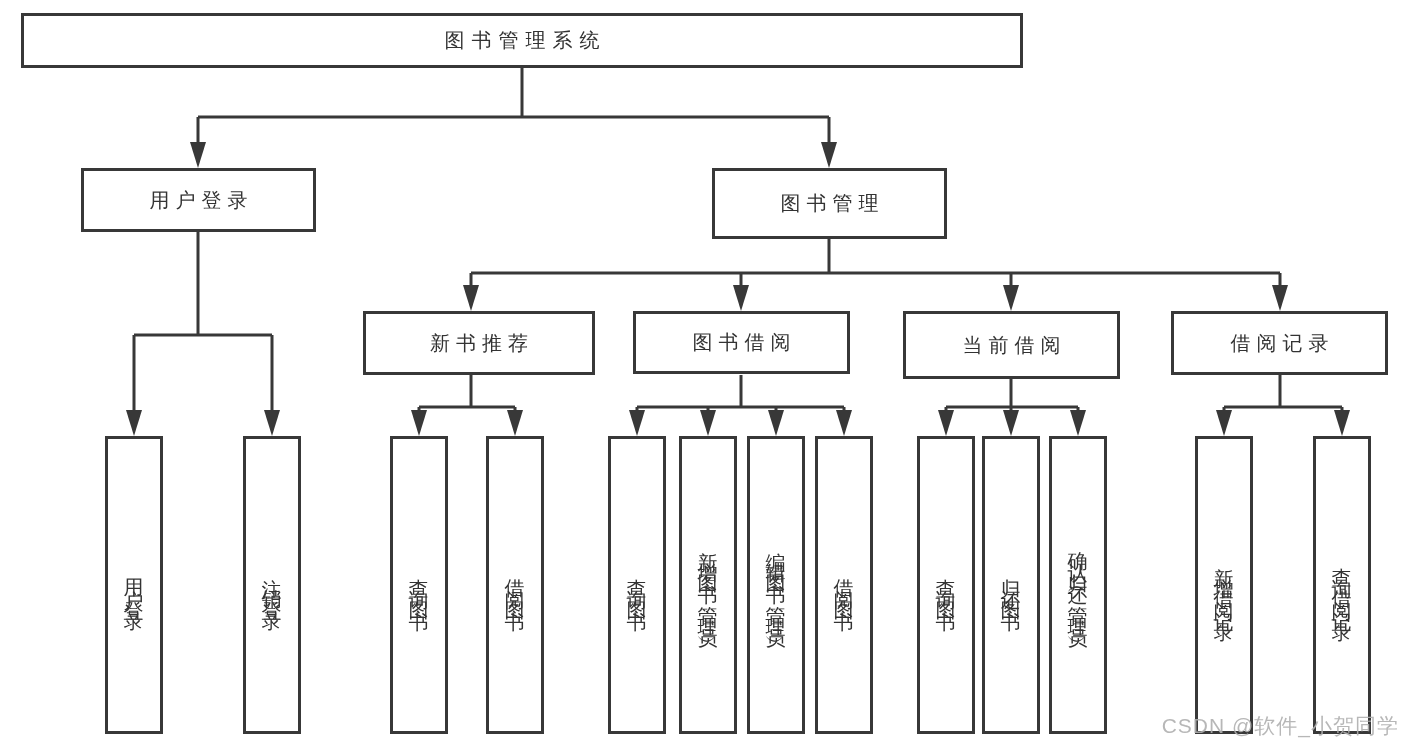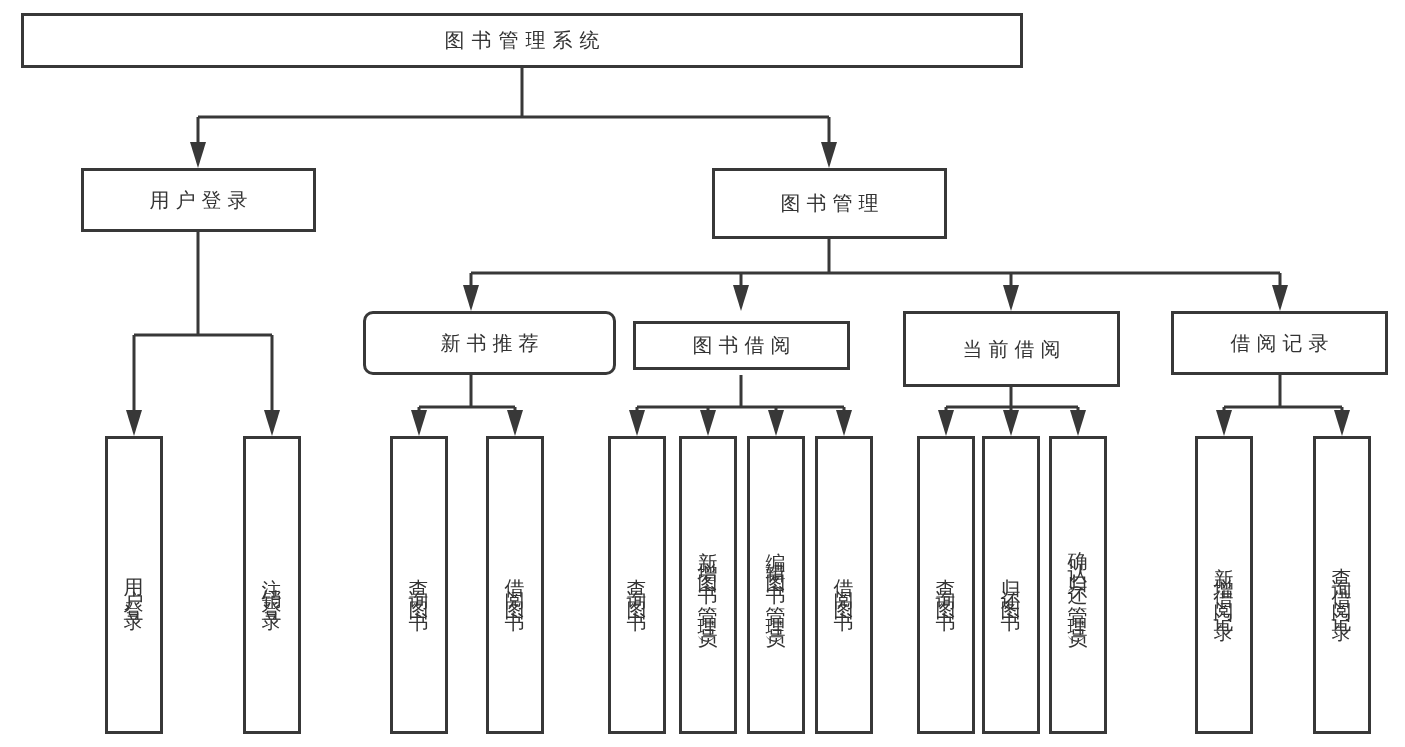--- a/index.html
+++ b/index.html
@@ -90,27 +90,27 @@
     <span>图书管理系统</span>
   </div>
 
   <div class="node hnode" style="left:81px;top:168px;width:235px;height:64px;">
     <span>用户登录</span>
   </div>
   <div class="node hnode" style="left:712px;top:168px;width:235px;height:71px;">
     <span>图书管理</span>
   </div>
 
-  <div class="node hnode" style="left:363px;top:311px;width:253px;height:64px;border-radius:10px;">
+  <div class="node hnode" style="left:363px;top:311px;width:232px;height:64px;">
     <span>新书推荐</span>
   </div>
-  <div class="node hnode" style="left:633px;top:321px;width:217px;height:49px;">
+  <div class="node hnode" style="left:633px;top:311px;width:217px;height:63px;">
     <span>图书借阅</span>
   </div>
-  <div class="node hnode" style="left:903px;top:311px;width:217px;height:76px;text-align:right;">
+  <div class="node hnode" style="left:903px;top:311px;width:217px;height:68px;text-align:right;">
     <span>当前借阅</span>
   </div>
   <div class="node hnode" style="left:1171px;top:311px;width:217px;height:64px;text-align:right;">
     <span>借阅记录</span>
   </div>
 
   <div class="node leaf-node" style="left:105px;top:436px;width:58px;height:298px;">
     <span>用户登录</span>
   </div>
   <div class="node leaf-node" style="left:243px;top:436px;width:58px;height:298px;">
@@ -147,14 +147,15 @@
     <span>确认归还（管理员）</span>
   </div>
 
   <div class="node leaf-node" style="left:1195px;top:436px;width:58px;height:298px;">
     <span>新增借阅记录</span>
   </div>
   <div class="node leaf-node" style="left:1313px;top:436px;width:58px;height:298px;">
     <span>查询借阅记录</span>
   </div>
 
+  <div class="watermark">CSDN @软件_小贺同学</div>
 
 </div>
 
 </body></html>

